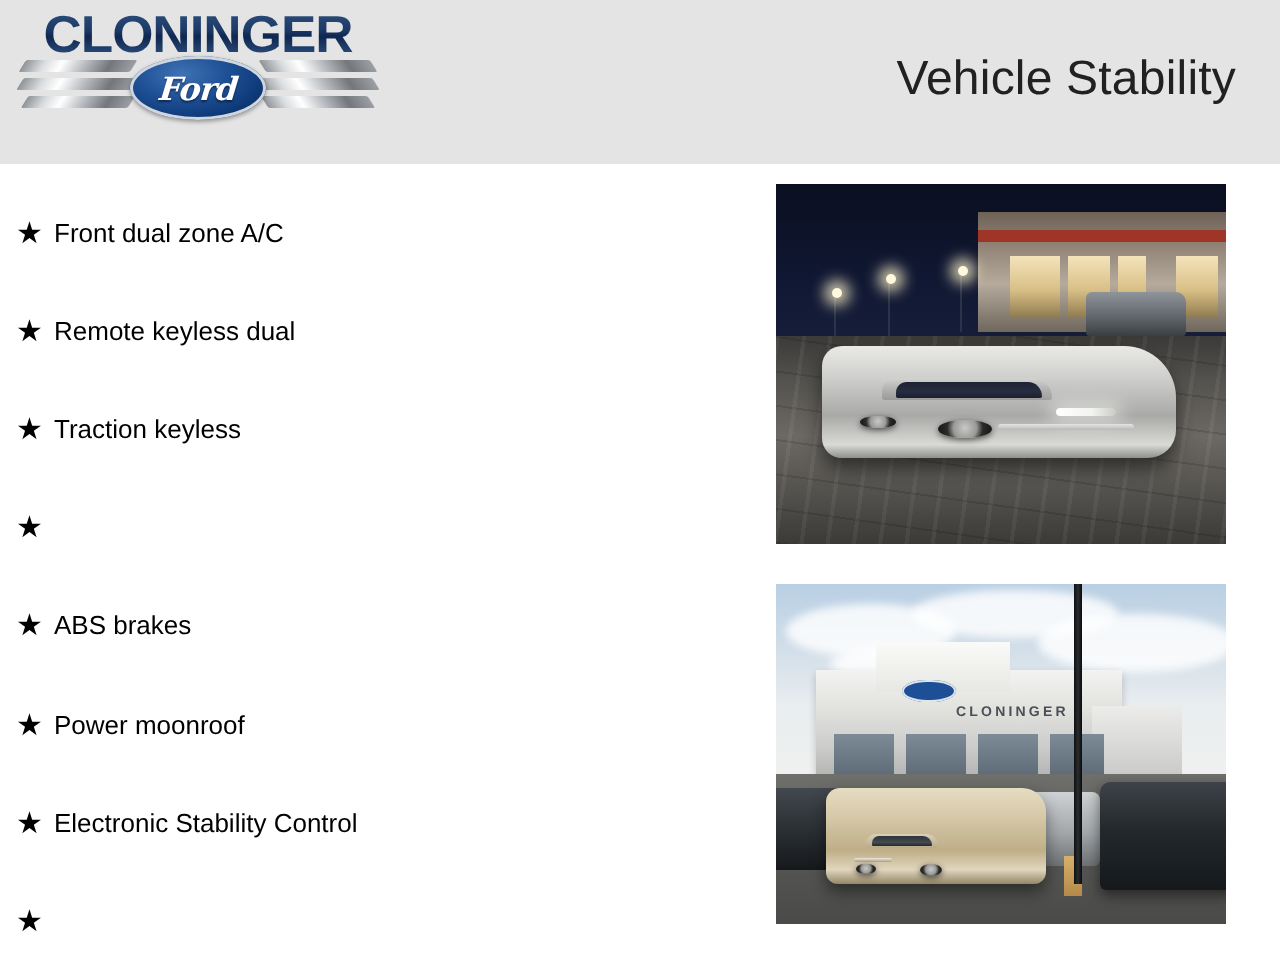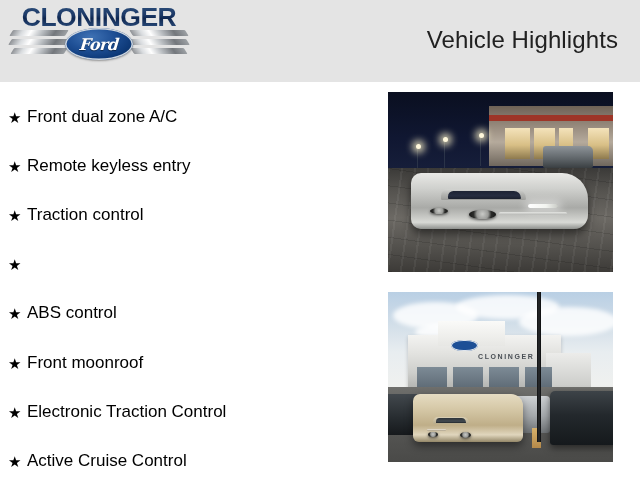--- a/index.html
+++ b/index.html
@@ -148,21 +148,21 @@
     position: absolute;
     left: 8px;
     top: 50%;
     transform: translateY(-50%);
     font-size: 15px;
     line-height: 1;
     color: #000000;
   }
   .feature-label {
     margin-left: 27px;
-    font-size: 17px;
+    font-size: 13px;
     line-height: 20px;
     color: #000000;
     white-space: nowrap;
     text-align: right;
   }
 
   
   .photo {
     position: absolute;
     left: 388px;
@@ -417,62 +417,61 @@
           <span></span>
           <span></span>
       </div>
       <div class="ford-oval">
         <span class="script">Ford</span>
       </div>
     </div>
 
   </div>
 
-  <div class="header-title">Vehicle Highlights</div>
+  <div class="header-title">Vehicle Stability</div>
 </div>
 
 <div class="features">
 
   <div class="feature-row">
     <span class="feature-bullet">★</span>
     <span class="feature-label">Front dual zone A/C</span>
   </div>
 
   <div class="feature-row">
     <span class="feature-bullet">★</span>
-    <span class="feature-label">Remote keyless entry</span>
-  </div>
-
-  <div class="feature-row">
-    <span class="feature-bullet">★</span>
-    <span class="feature-label">Traction control</span>
-  </div>
-
-  <div class="feature-row">
-    <span class="feature-bullet">★</span>
-  </div>
-
-  <div class="feature-row">
-    <span class="feature-bullet">★</span>
-    <span class="feature-label">ABS control</span>
-  </div>
-
-  <div class="feature-row">
-    <span class="feature-bullet">★</span>
-    <span class="feature-label">Front moonroof</span>
-  </div>
-
-  <div class="feature-row">
-    <span class="feature-bullet">★</span>
-    <span class="feature-label">Electronic Traction Control</span>
-  </div>
-
-  <div class="feature-row">
-    <span class="feature-bullet">★</span>
-    <span class="feature-label">Active Cruise Control</span>
+    <span class="feature-label">Remote keyless dual</span>
+  </div>
+
+  <div class="feature-row">
+    <span class="feature-bullet">★</span>
+    <span class="feature-label">Traction keyless</span>
+  </div>
+
+  <div class="feature-row">
+    <span class="feature-bullet">★</span>
+  </div>
+
+  <div class="feature-row">
+    <span class="feature-bullet">★</span>
+    <span class="feature-label">ABS brakes</span>
+  </div>
+
+  <div class="feature-row">
+    <span class="feature-bullet">★</span>
+    <span class="feature-label">Power moonroof</span>
+  </div>
+
+  <div class="feature-row">
+    <span class="feature-bullet">★</span>
+    <span class="feature-label">Electronic Stability Control</span>
+  </div>
+
+  <div class="feature-row">
+    <span class="feature-bullet">★</span>
   </div>
 
 </div>
 
 <div class="photo photo-top">
   <div class="scene">
     <div class="night-sky"></div>
     <div class="night-bldg"></div>
     <div class="night-bldg-stripe"></div>
     <div class="night-win nw1"></div>

